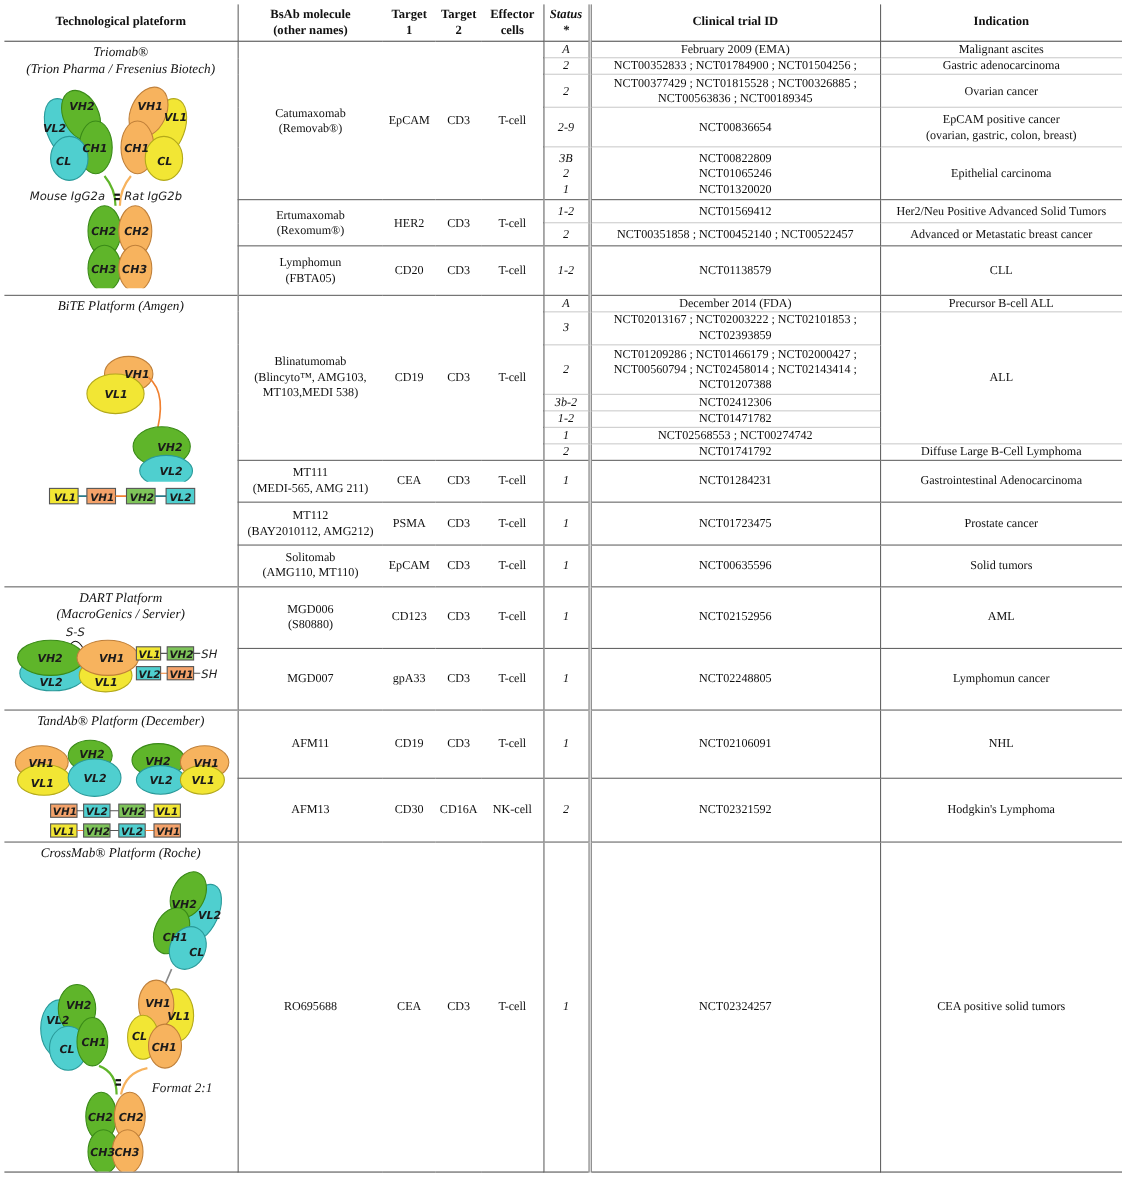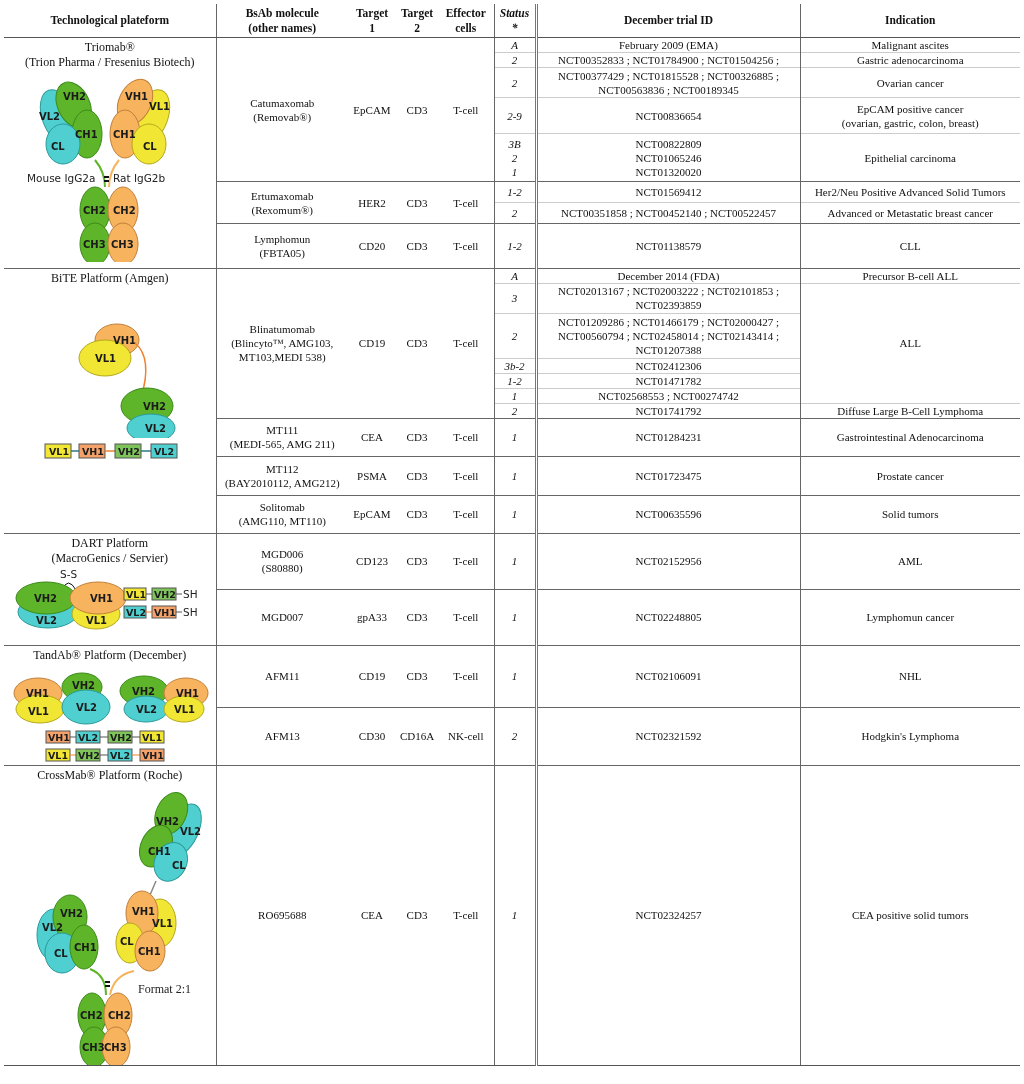--- a/index.html
+++ b/index.html
@@ -4,21 +4,21 @@
 <style>
   html, body { margin:0; padding:0; background:#fff; }
   body { width:1024px; height:1084px; overflow:hidden; font-family:"Liberation Serif", serif; color:#111; }
   table.main { position:absolute; left:4px; top:4px; width:1016px; border-collapse:collapse; table-layout:fixed; font-size:11px; line-height:14px; }
   table.main td, table.main th { text-align:center; vertical-align:middle; padding:0 2px; }
   th { font-weight:bold; font-size:11.5px; line-height:15px; height:33px; border-bottom:1.5px solid #555; }
   .vr { border-right:1px solid #666; }
   .vr2 { border-right:3px double #777;font-style:italic; }
   .blk { border-top:1.5px solid #666; }
   .thin { border-top:1px solid #ccc; }
-  .plat { vertical-align:top !important; font-size:12px; line-height:15px; padding-top:2px !important; }
+  .plat { vertical-align:top !important; font-size:12px; line-height:15px; padding-top:2px !important;font-style:italic; }
   .plat svg { display:block; margin:2px auto 0; }
   .dom { font-family:"DejaVu Sans", sans-serif; font-weight:bold; font-size:10px; fill:#1b1b1b; }
   .lbl { font-family:"DejaVu Sans", sans-serif; font-size:10.5px; fill:#222; }
   .lbl2 { font-family:"Liberation Serif", serif; font-size:12px; fill:#222; }
   .chip { font-family:"DejaVu Sans", sans-serif; font-weight:bold; font-size:9.5px; fill:#1b1b1b; }
   tr.last td { border-bottom:1.5px solid #555; }
 </style>
 </head>
 <body>
 
@@ -34,21 +34,21 @@
       <col style="width:220px">
   </colgroup>
   <thead>
     <tr>
       <th class="vr"><span>Technological plateform</span></th>
       <th><span>BsAb molecule</span><br><span>(other names)</span></th>
       <th><span>Target</span><br><span>1</span></th>
       <th><span>Target</span><br><span>2</span></th>
       <th class="vr"><span>Effector</span><br><span>cells</span></th>
       <th class="vr2"><span>Status</span><br><span>*</span></th>
-      <th class="vr"><span>December trial ID</span></th>
+      <th class="vr"><span>Clinical trial ID</span></th>
       <th><span>Indication</span></th>
     </tr>
   </thead>
   <tbody>
 
     <tr style="height:15px">
       <td class="vr plat" rowspan="9">
         <div>Triomab®</div>
         <div>(Trion Pharma / Fresenius Biotech)</div>
         <svg width="170" height="190" viewBox="0 0 170 190">

